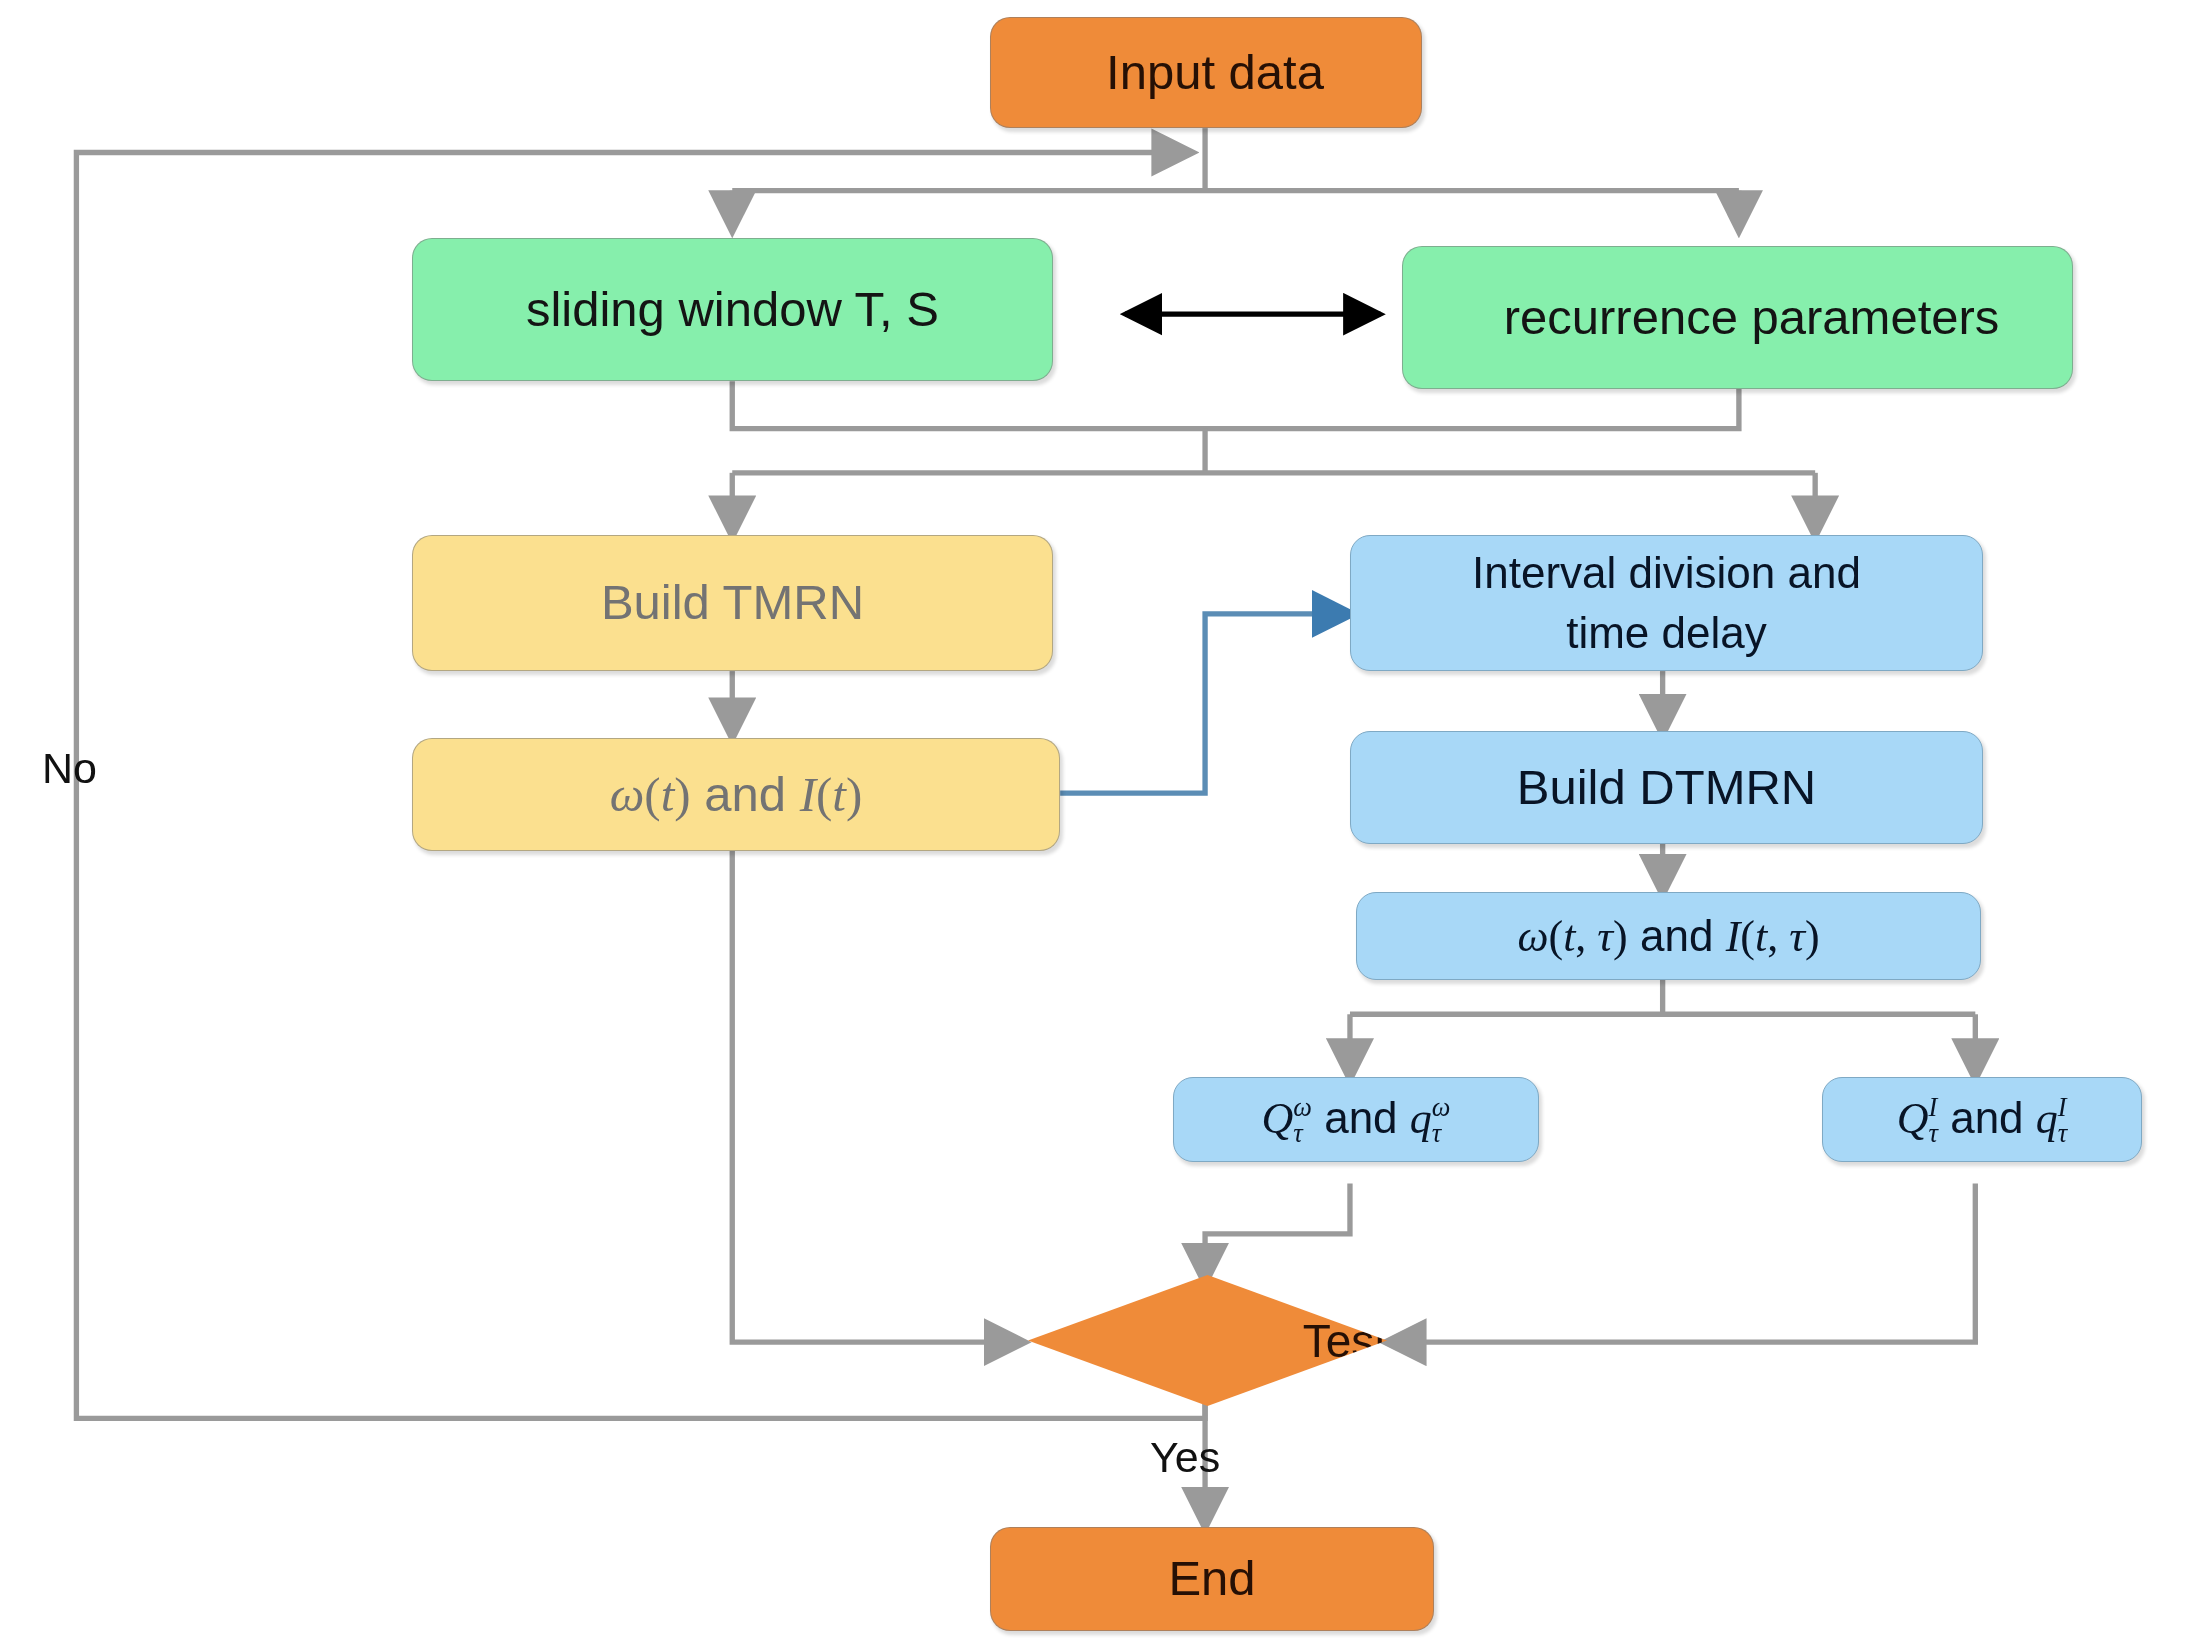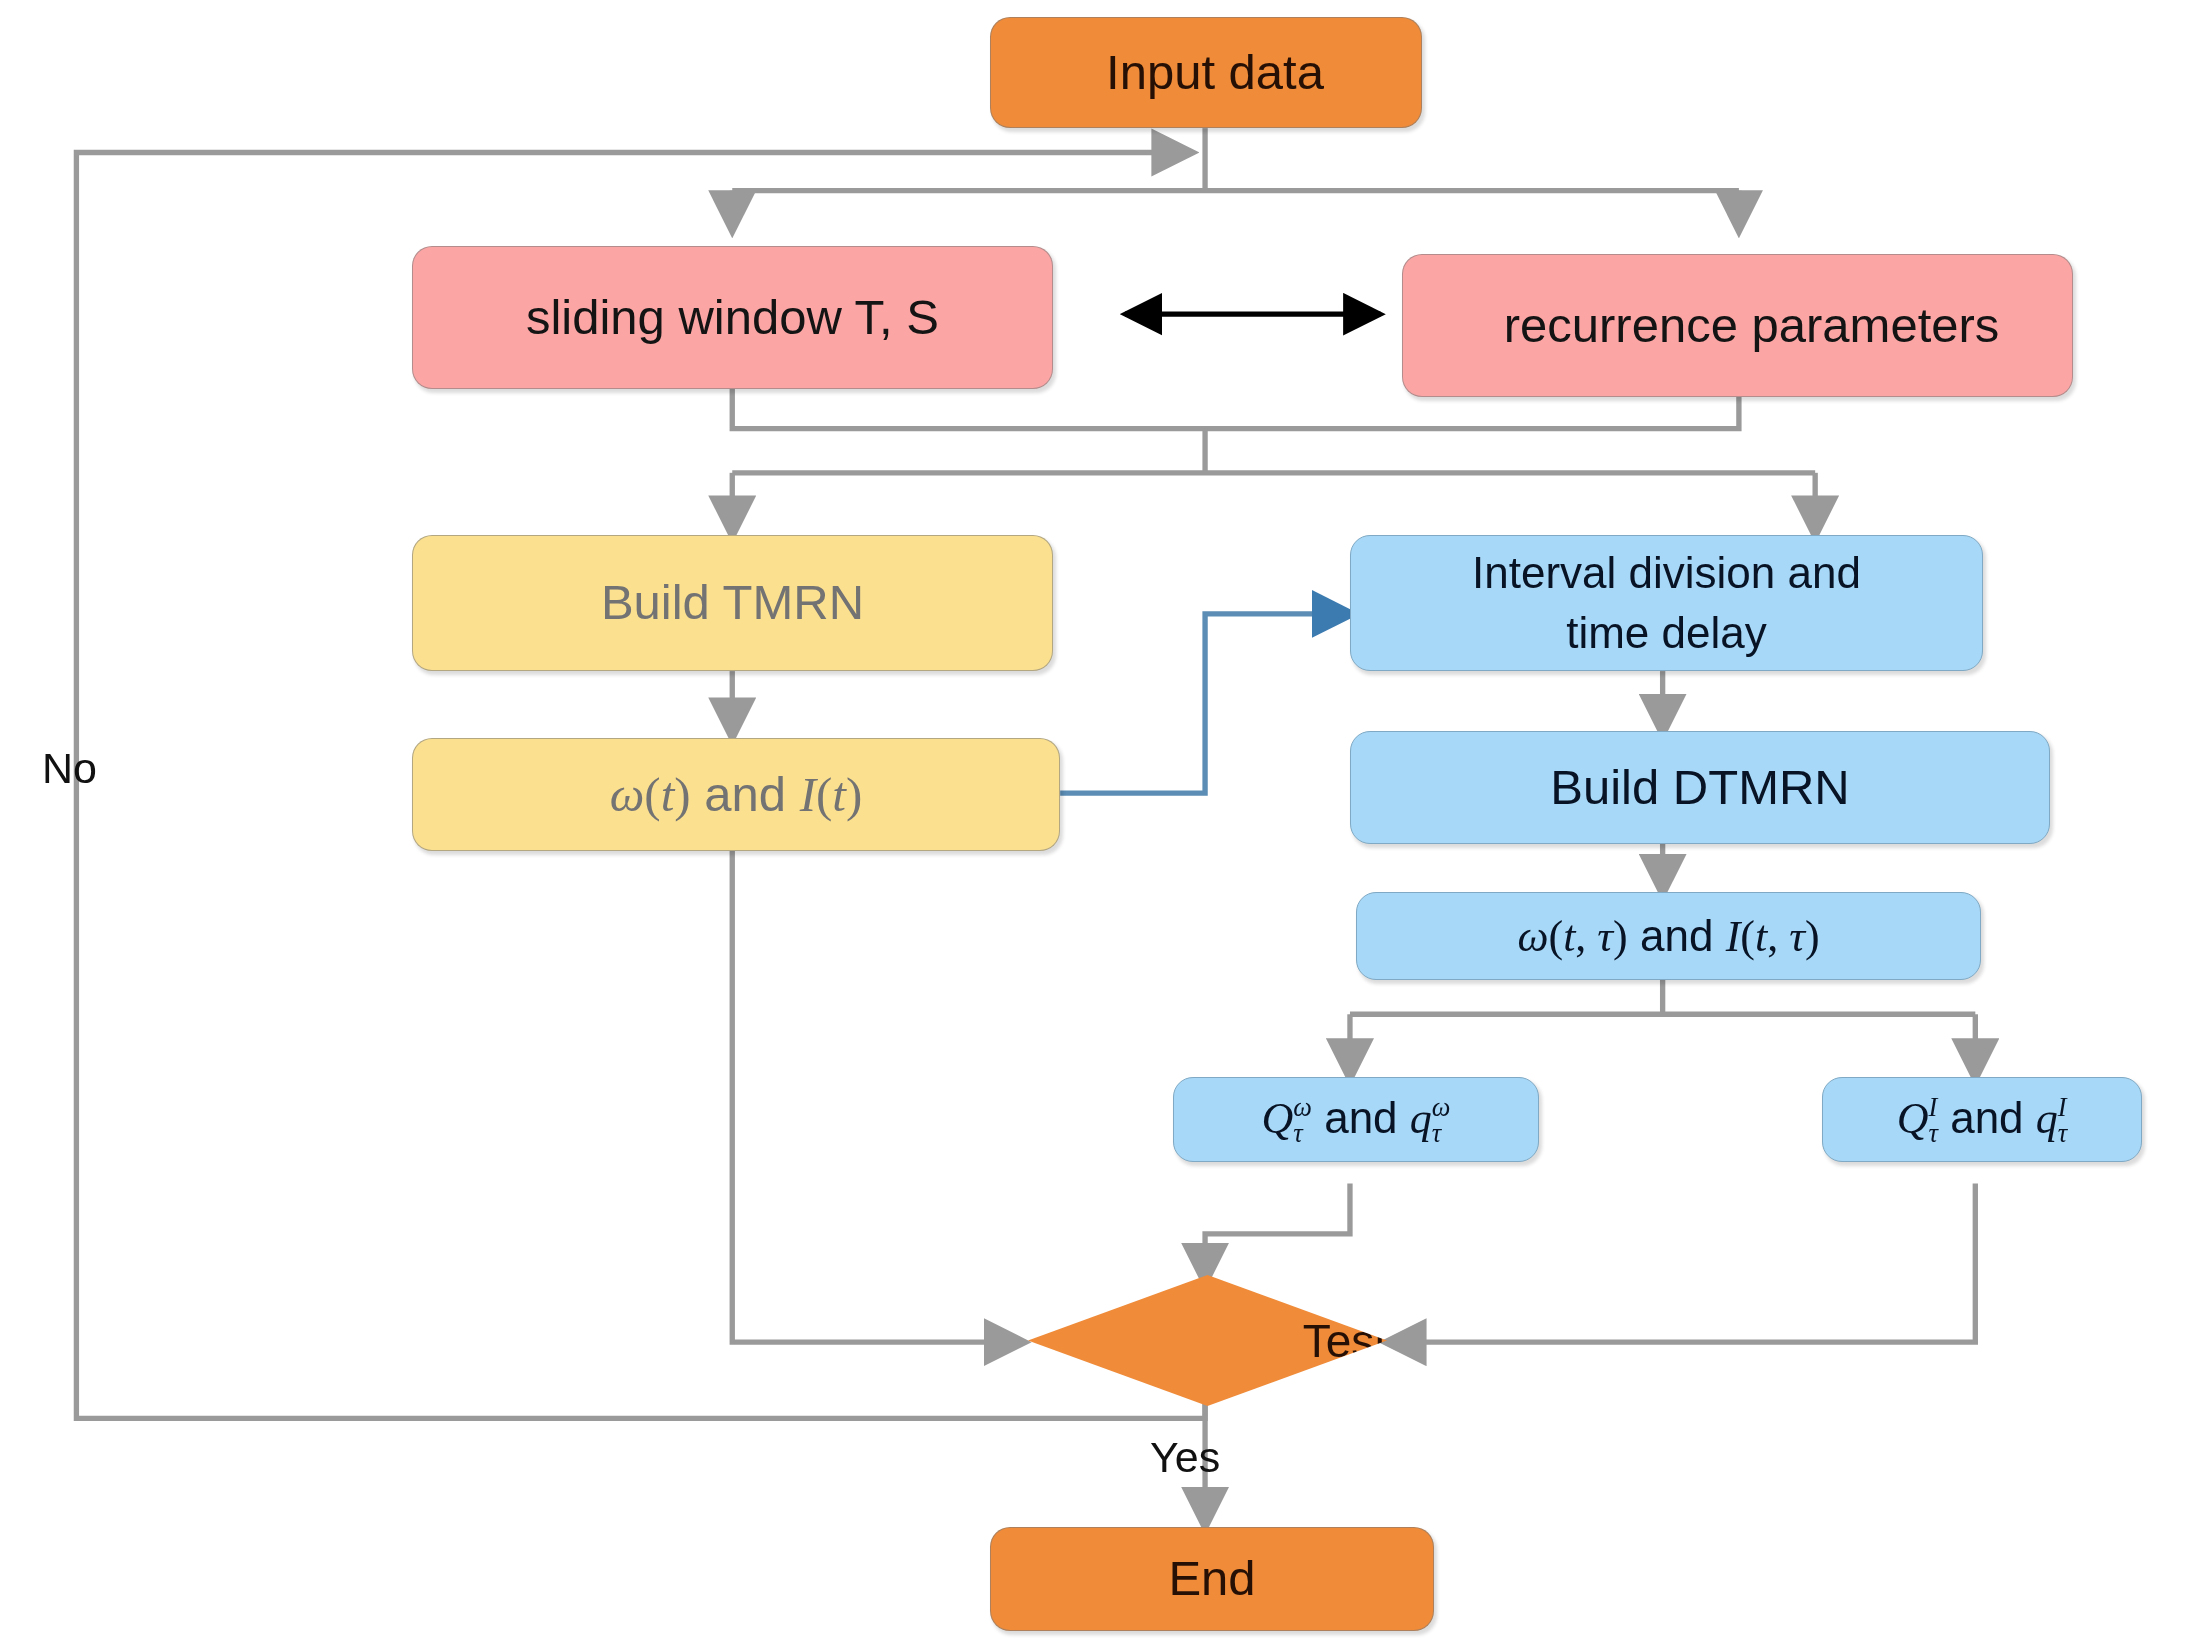--- a/index.html
+++ b/index.html
@@ -3,21 +3,21 @@
 <meta charset="utf-8">
 <style>
   html,body{margin:0;padding:0;background:#ffffff;}
   body{font-family:"Liberation Sans",sans-serif;}
   #stage{position:relative;width:2205px;height:1648px;background:#fff;overflow:hidden;}
   svg.edges{position:absolute;left:0;top:0;width:2205px;height:1648px;pointer-events:none;}
   .node{position:absolute;box-sizing:border-box;display:flex;align-items:center;justify-content:center;
         text-align:center;border-radius:20px;border:1.5px solid rgba(120,120,120,.55);
         box-shadow:2.3px 3.1px 3.8px rgba(0,0,0,.14);line-height:1.18;}
   .orange{background:#ef8b39;color:#261005;}
-  .green{background:#fca5a5;color:#141414;margin-top:8px;}
+  .green{background:#86efac;color:#141414;}
   .yellow{background:#fbe08f;color:#737373;}
   .blue{background:#a8d8f7;color:#081426;border-color:#7fa9c4;}
   .t64{font-size:49px;}
   .t58{font-size:44px;gap:8px;}
   .diamond{position:absolute;background:#ef8b39;color:#261005;
            clip-path:polygon(50% 0%,100% 50%,50% 100%,0% 50%);
            display:flex;align-items:center;justify-content:flex-end;font-size:46px;
            filter:drop-shadow(2.3px 3.1px 3.1px rgba(0,0,0,.18));}
   .lbl{position:absolute;font-size:43px;color:#111;}
   .mathi{font-family:"Liberation Serif",serif;font-style:italic;}
@@ -116,21 +116,21 @@
       <span>and</span>
       <span class="mathi">I</span><span class="mathu">(</span><span class="mathi">t</span><span class="mathu">)</span>
     </span>
   </div>
 
   <div class="node blue t58" style="left:1350px;top:535px;width:633px;height:136px;flex-direction:column;">
     <span>Interval division and</span>
     <span>time delay</span>
   </div>
 
-  <div class="node blue t64" style="left:1350px;top:731px;width:700px;height:113px;">
+  <div class="node blue t64" style="left:1350px;top:731px;width:633px;height:113px;">
     <span>Build DTMRN</span>
   </div>
 
   <div class="node blue t58" style="left:1356px;top:892px;width:625px;height:88px;">
     <span>
       <span class="mathi">ω</span><span class="mathu">(</span><span class="mathi">t</span><span class="mathu">,&nbsp;</span><span class="mathi">τ</span><span class="mathu">)</span>
       <span>and</span>
       <span class="mathi">I</span><span class="mathu">(</span><span class="mathi">t</span><span class="mathu">,&nbsp;</span><span class="mathi">τ</span><span class="mathu">)</span>
     </span>
   </div>

